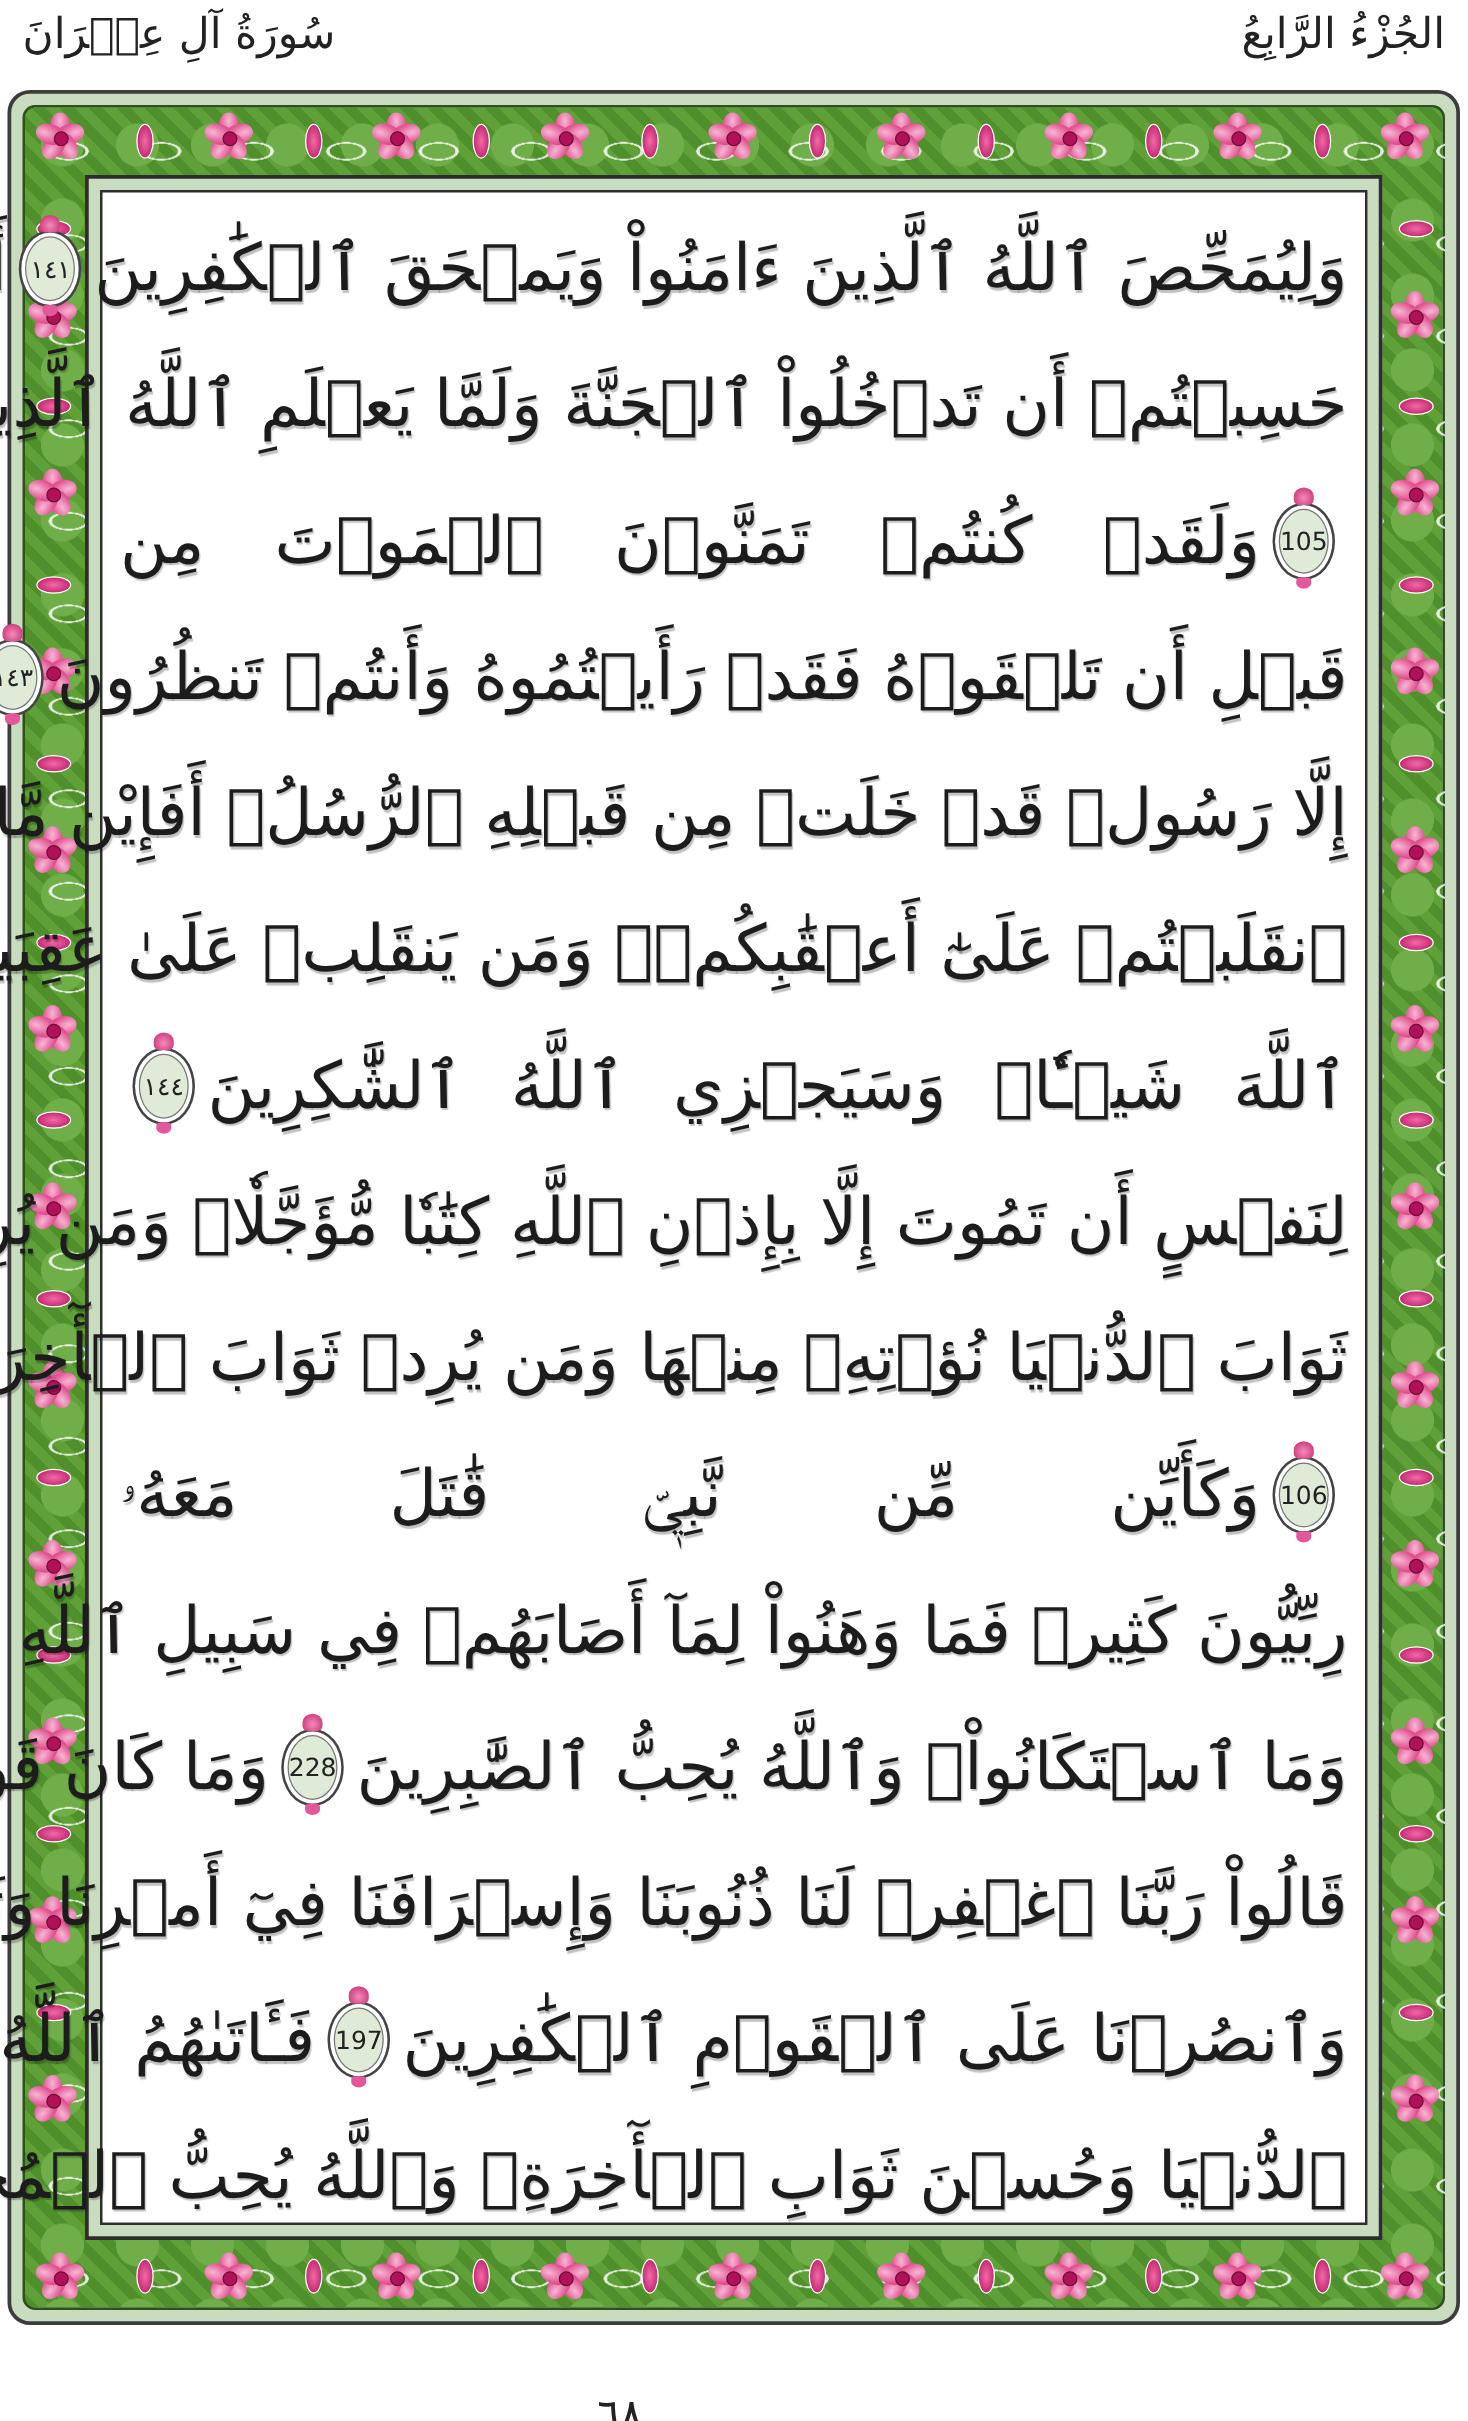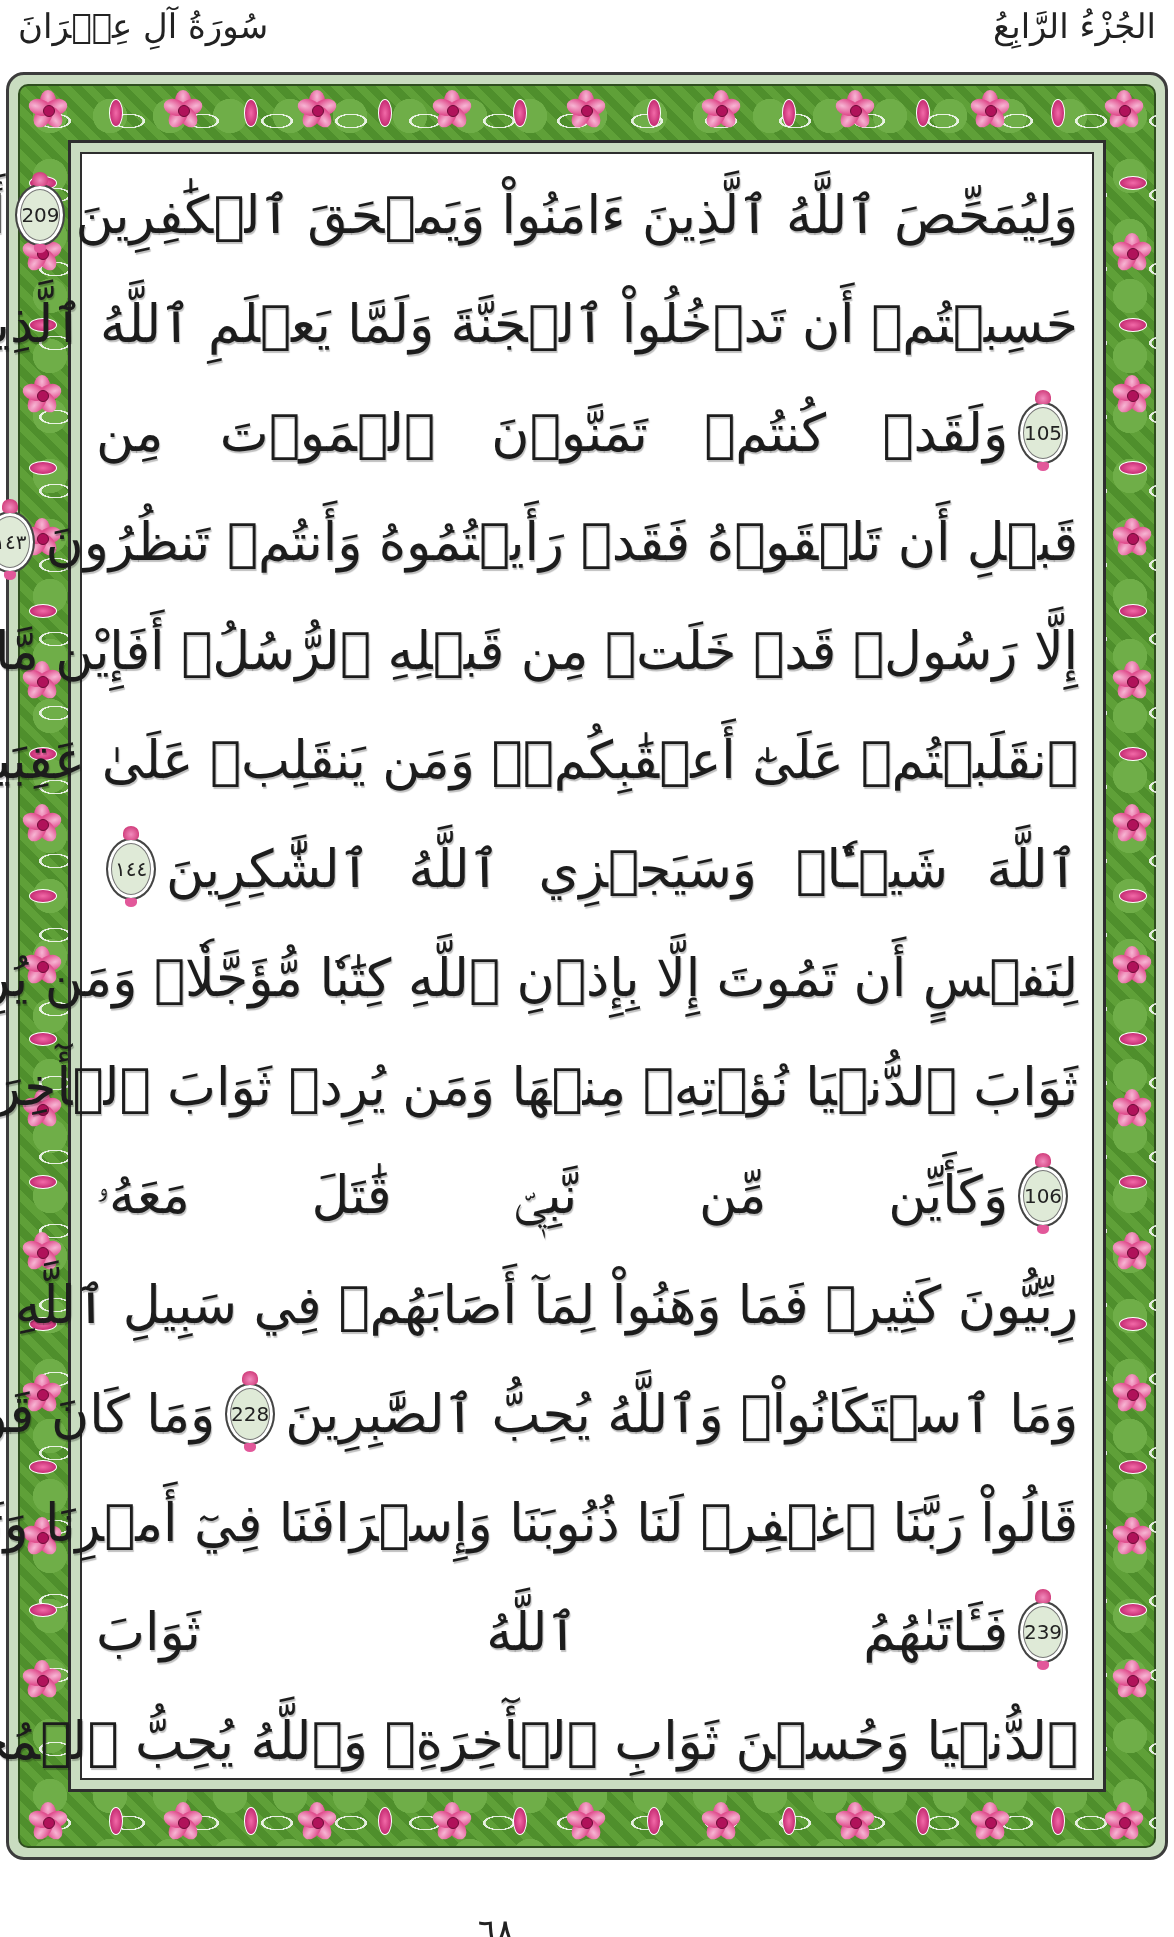--- a/index.html
+++ b/index.html
@@ -586,21 +586,21 @@
       <div class="bud h" style="left: 36px; top: 1536.7px;"></div>
       <div class="bud h" style="left: 1126px; top: 1536.7px;"></div>
     </div>
   <div class="frame-inner-rule"></div>
   <div class="text-area"></div>
 </div>
 
 <div class="lines" id="lines">
     <div class="line">
       <span class="seg">وَلِيُمَحِّصَ ٱللَّهُ ٱلَّذِينَ ءَامَنُواْ وَيَمۡحَقَ ٱلۡكَٰفِرِينَ</span>
-      <span class="ayah-marker">209</span>
+      <span class="ayah-marker">١٤١</span>
       <span class="seg">أَمۡ</span>
     </div>
     <div class="line">
       <span class="seg">حَسِبۡتُمۡ أَن تَدۡخُلُواْ ٱلۡجَنَّةَ وَلَمَّا يَعۡلَمِ ٱللَّهُ ٱلَّذِينَ جَٰهَدُواْ</span>
     </div>
     <div class="line">
       <span class="ayah-marker">105</span>
       <span class="seg">وَلَقَدۡ كُنتُمۡ تَمَنَّوۡنَ ٱلۡمَوۡتَ مِن</span>
     </div>
     <div class="line">
@@ -632,21 +632,22 @@
     </div>
     <div class="line">
       <span class="seg">وَمَا ٱسۡتَكَانُواْۗ وَٱللَّهُ يُحِبُّ ٱلصَّٰبِرِينَ</span>
       <span class="ayah-marker">228</span>
       <span class="seg">وَمَا كَانَ قَوۡلَهُمۡ إِلَّآ أَن</span>
     </div>
     <div class="line">
       <span class="seg">قَالُواْ رَبَّنَا ٱغۡفِرۡ لَنَا ذُنُوبَنَا وَإِسۡرَافَنَا فِيٓ أَمۡرِنَا وَثَبِّتۡ أَقۡدَامَنَا</span>
     </div>
     <div class="line">
-      <span class="ayah-marker">239</span>
+      <span class="seg">وَٱنصُرۡنَا عَلَى ٱلۡقَوۡمِ ٱلۡكَٰفِرِينَ</span>
+      <span class="ayah-marker">197</span>
       <span class="seg">فَـَٔاتَىٰهُمُ ٱللَّهُ ثَوَابَ</span>
     </div>
     <div class="line">
       <span class="seg">ٱلدُّنۡيَا وَحُسۡنَ ثَوَابِ ٱلۡأٓخِرَةِۗ وَٱللَّهُ يُحِبُّ ٱلۡمُحۡسِنِينَ</span>
     </div>
   </div>
 
 <div class="page-number">٦٨</div>
 
 </body></html>

